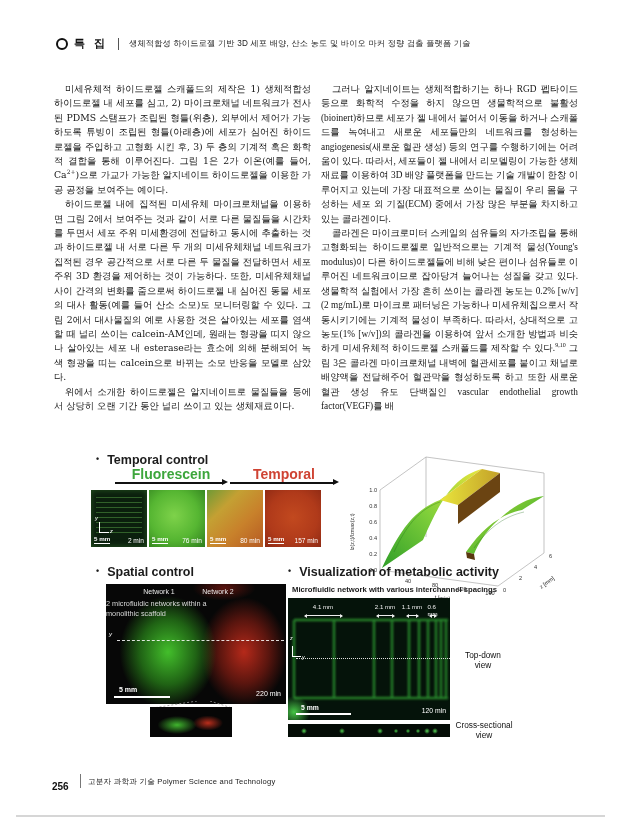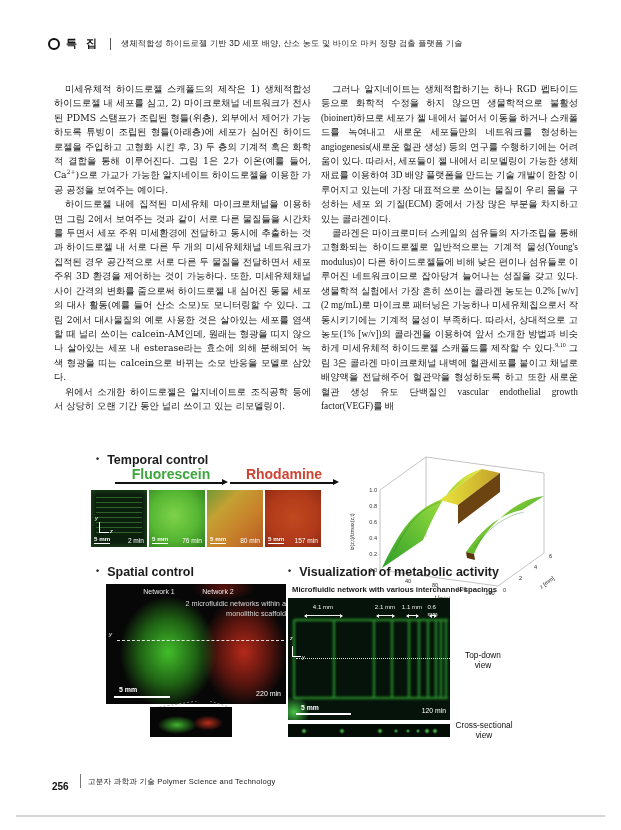--- a/index.html
+++ b/index.html
@@ -1,19 +1,19 @@
 <!DOCTYPE html>
 <html><head>
 <meta charset="utf-8">
 <style>
   html,body{margin:0;padding:0;background:#fff;}
   .page{position:relative;width:621px;height:830px;background:#ffffff;overflow:hidden;
         font-family:"Liberation Sans",sans-serif;color:#111;}
   
-  .hdr{position:absolute;left:48px;top:36px;display:flex;align-items:center;gap:6px;}
+  .hdr{position:absolute;left:56px;top:36px;display:flex;align-items:center;gap:6px;}
   .hdr .mark{width:8px;height:8px;border:2.2px solid #111;border-radius:50%;}
   .hdr .badge{font-weight:bold;font-size:11px;letter-spacing:3px;color:#111;}
   .hdr .vdiv{width:1px;height:12px;background:#555;margin:0 4px;}
   .hdr .title{font-size:8.2px;color:#222;letter-spacing:0.2px;}
   
   .col{position:absolute;top:82px;width:257px;font-family:"DejaVu Serif","Liberation Serif",serif;
        font-size:9.3px;line-height:14.4px;text-align:justify;color:#141414;}
   .col p{margin:0;text-indent:11px;}
   .col sup{font-size:6px;line-height:0;}
   .colL{left:54px;} .colR{left:321px;font-family:Liberation Serif, serif;}
@@ -41,21 +41,21 @@
          border-left:1px solid #fff;border-bottom:1px solid #fff;}
   .paxy{position:absolute;left:4px;bottom:26px;color:#fff;font-size:5.6px;font-style:italic;}
   .paxz{position:absolute;left:19px;bottom:13px;color:#fff;font-size:5.6px;font-style:italic;}
   
   .spimg{position:absolute;left:106px;top:584px;width:180px;height:120px;background-color:#070707;
     background-image:
       radial-gradient(ellipse 62px 72px at 62px 68px,rgba(70,200,45,.95) 0%,rgba(40,130,25,.75) 45%,rgba(10,35,8,0) 78%),
       radial-gradient(ellipse 55px 70px at 138px 68px,rgba(200,45,28,.9) 0%,rgba(130,28,18,.68) 45%,rgba(35,8,5,0) 78%),
       radial-gradient(ellipse 45px 18px at 118px 4px,rgba(160,30,20,.55),rgba(0,0,0,0) 70%);}
   .netlbl{position:absolute;top:4px;transform:translateX(-50%);font-size:7px;color:#e8e8e8;}
-  .spdesc{position:absolute;left:0;width:100%;text-align:right;font-size:7.3px;color:#d8d8d8;}
+  .spdesc{position:absolute;left:0;width:100%;text-align:left;font-size:7.3px;color:#d8d8d8;}
   .spdash{position:absolute;left:11px;right:2px;top:56px;border-top:1.2px dashed rgba(255,255,255,.85);}
   .spy{position:absolute;left:3px;top:47px;color:#fff;font-size:6px;font-style:italic;}
   .wscaletext{position:absolute;color:#fff;font-weight:600;}
   .wbar{position:absolute;background:#fff;height:2.5px;}
   .wtime{position:absolute;color:#fff;}
   .inset{position:absolute;left:150px;top:707px;width:82px;height:30px;background-color:#060606;
     background-image:
       radial-gradient(ellipse 26px 12px at 27px 18px,rgba(70,200,50,.9),rgba(0,0,0,0) 75%),
       radial-gradient(ellipse 20px 10px at 58px 16px,rgba(205,50,30,.9),rgba(0,0,0,0) 75%);}
   
@@ -100,35 +100,35 @@
   <div class="hdr">
     <span class="mark"></span>
     <span class="badge">특 집</span>
     <span class="vdiv"></span>
     <span class="title">생체적합성 하이드로젤 기반 3D 세포 배양, 산소 농도 및 바이오 마커 정량 검출 플랫폼 기술</span>
   </div>
 
   <div class="col colL">
     <p><span>미세유체적 하이드로젤 스캐폴드의 제작은 1) 생체적합성 하이드로젤 내 세포를 심고, 2) 마이크로채널 네트워크가 전사된 PDMS 스탬프가 조립된 형틀(위층), 외부에서 제어가 가능하도록 튜빙이 조립된 형틀(아래층)에 세포가 심어진 하이드로젤을 주입하고 고형화 시킨 후, 3) 두 층의 기계적 혹은 화학적 결합을 통해 이루어진다. 그림 1은 2가 이온(예를 들어, Ca</span><sup>2+</sup><span>)으로 가교가 가능한 알지네이트 하이드로젤을 이용한 가공 공정을 보여주는 예이다.</span></p>
     <p>하이드로젤 내에 집적된 미세유체 마이크로채널을 이용하면 그림 2에서 보여주는 것과 같이 서로 다른 물질들을 시간차를 두면서 세포 주위 미세환경에 전달하고 동시에 추출하는 것과 하이드로젤 내 서로 다른 두 개의 미세유체채널 네트워크가 집적된 경우 공간적으로 서로 다른 두 물질을 전달하면서 세포 주위 3D 환경을 제어하는 것이 가능하다. 또한, 미세유체채널 사이 간격의 변화를 줌으로써 하이드로젤 내 심어진 동물 세포의 대사 활동(예를 들어 산소 소모)도 모니터링할 수 있다. 그림 2에서 대사물질의 예로 사용한 것은 살아있는 세포를 염색할 때 널리 쓰이는 calcein-AM인데, 원래는 형광을 띠지 않으나 살아있는 세포 내 esterase라는 효소에 의해 분해되어 녹색 형광을 띠는 calcein으로 바뀌는 소모 반응을 모델로 삼았다.</p>
-    <p>위에서 소개한 하이드로젤은 알지네이트로 조직공학 등에서 상당히 오랜 기간 동안 널리 쓰이고 있는 리모델링이.</p>
+    <p>위에서 소개한 하이드로젤은 알지네이트로 물질들을 등에서 상당히 오랜 기간 동안 널리 쓰이고 있는 생체재료이다.</p>
   </div>
 
   <div class="col colR">
     <p>그러나 알지네이트는 생체적합하기는 하나 RGD 펩타이드 등으로 화학적 수정을 하지 않으면 생물학적으로 불활성(bioinert)하므로 세포가 젤 내에서 붙어서 이동을 하거나 스캐폴드를 녹여내고 새로운 세포들만의 네트워크를 형성하는 angiogenesis(새로운 혈관 생성) 등의 연구를 수행하기에는 어려움이 있다. 따라서, 세포들이 젤 내에서 리모델링이 가능한 생체재료를 이용하여 3D 배양 플랫폼을 만드는 기술 개발이 한창 이루어지고 있는데 가장 대표적으로 쓰이는 물질이 우리 몸을 구성하는 세포 외 기질(ECM) 중에서 가장 많은 부분을 차지하고 있는 콜라겐이다.</p>
     <p><span>콜라겐은 마이크로미터 스케일의 섬유들의 자가조립을 통해 고형화되는 하이드로젤로 일반적으로는 기계적 물성(Young's modulus)이 다른 하이드로젤들에 비해 낮은 편이나 섬유들로 이루어진 네트워크이므로 잡아당겨 늘어나는 성질을 갖고 있다. 생물학적 실험에서 가장 흔히 쓰이는 콜라겐 농도는 0.2% [w/v] (2 mg/mL)로 마이크로 패터닝은 가능하나 미세유체칩으로서 작동시키기에는 기계적 물성이 부족하다. 따라서, 상대적으로 고농도(1% [w/v])의 콜라겐을 이용하여 앞서 소개한 방법과 비슷하게 미세유체적 하이드로젤 스캐폴드를 제작할 수 있다.</span><sup>9,10</sup><span> 그림 3은 콜라겐 마이크로채널 내벽에 혈관세포를 붙이고 채널로 배양액을 전달해주어 혈관막을 형성하도록 하고 또한 새로운 혈관 생성 유도 단백질인 vascular endothelial growth factor(VEGF)를 배</span></p>
   </div>
 
   <div class="figtitle" style="left:96px;top:453px;">
     <span class="b">•</span>
     <span>Temporal control</span>
   </div>
   <div class="dyelbl" style="left:115px;width:112px;color:#3da63c;">Fluorescein</div>
   <div class="arrowline" style="left:115px;top:482px;width:108px;"></div>
-  <div class="dyelbl" style="left:230px;width:108px;color:#cf4333;">Rhodamine</div>
+  <div class="dyelbl" style="left:230px;width:108px;color:#cf4333;">Temporal</div>
   <div class="arrowline" style="left:230px;top:482px;width:104px;"></div>
 
   <div class="fpanel fp1" style="left:91px;">
     <span class="paxis"></span>
     <span class="paxy">y</span>
     <span class="paxz">z</span>
     <span class="fscale">5 mm</span>
     <span class="ftime">2 min</span>
   </div>
   <div class="fpanel fp2" style="left:149px;">

